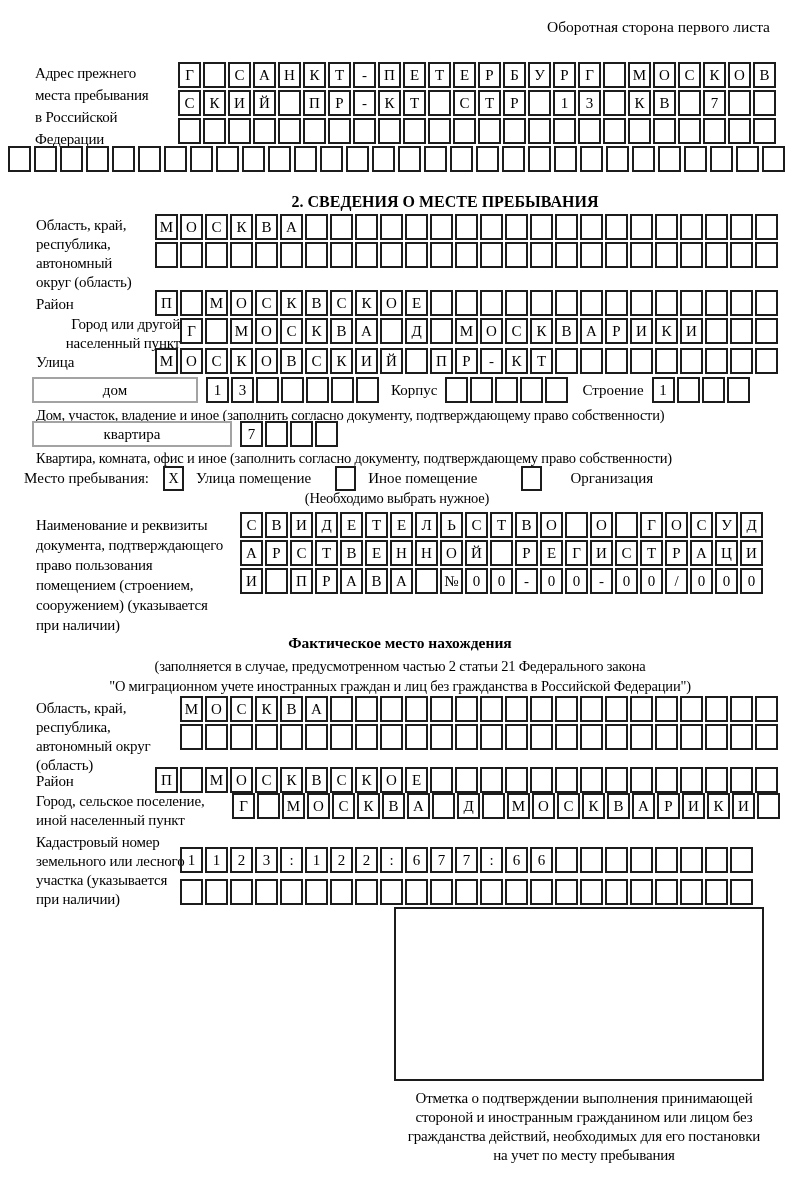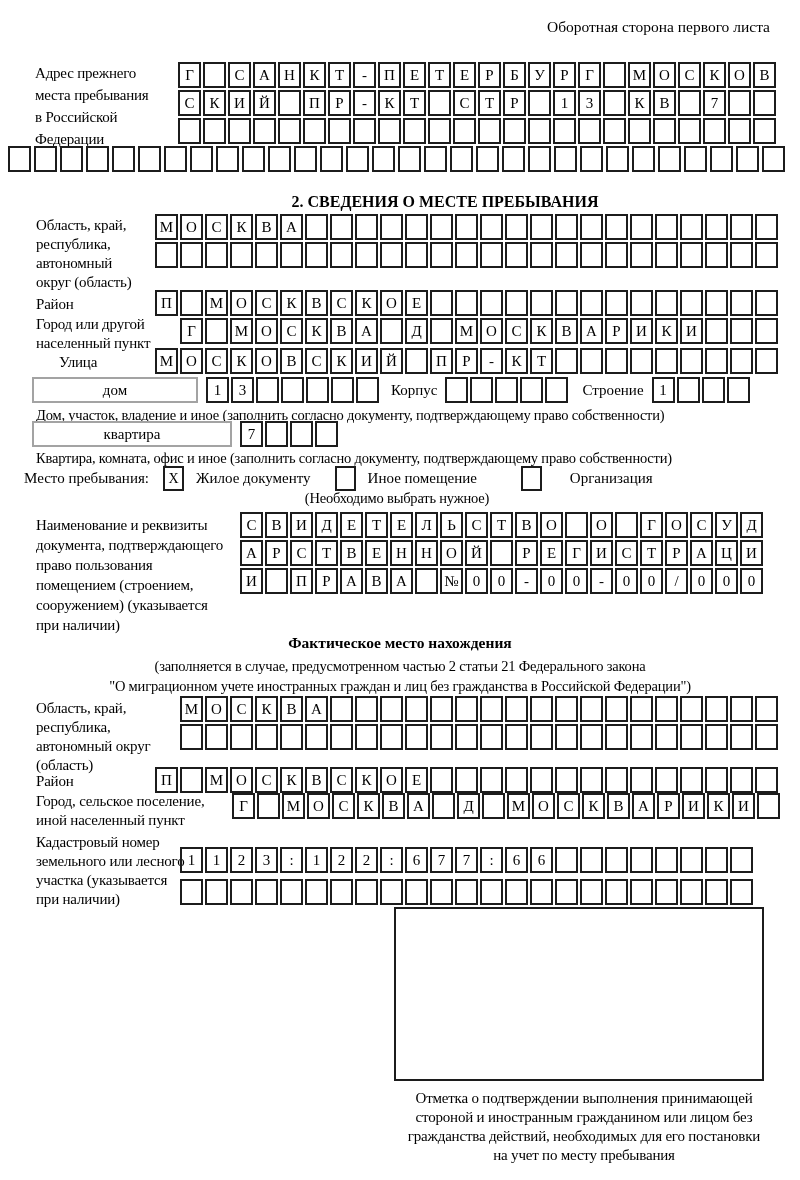--- a/index.html
+++ b/index.html
@@ -239,21 +239,21 @@
       <div class="cb"></div>
       <div class="cb"></div>
       <div class="cb"></div>
       <div class="cb"></div>
       <div class="cb"></div>
       <div class="cb"></div>
       <div class="cb"></div>
       <div class="cb"></div>
     </div>
 
-  <div class="abs lbl lh19" style="top:315px;left:36px;width:144px;">Город или другой
+  <div class="abs lbl lh19" style="top:315px;left:36px;width:144px;text-align:right;">Город или другой
 населенный пункт</div>
   <div class="abs boxrow" style="top:318px;left:180px;">
       <div class="cb">Г</div>
       <div class="cb"></div>
       <div class="cb">М</div>
       <div class="cb">О</div>
       <div class="cb">С</div>
       <div class="cb">К</div>
       <div class="cb">В</div>
       <div class="cb">А</div>
@@ -268,21 +268,21 @@
       <div class="cb">А</div>
       <div class="cb">Р</div>
       <div class="cb">И</div>
       <div class="cb">К</div>
       <div class="cb">И</div>
       <div class="cb"></div>
       <div class="cb"></div>
       <div class="cb"></div>
     </div>
 
-  <div class="abs lbl" style="top:351px;left:36px;margin-left:23px;">Улица</div>
+  <div class="abs lbl" style="top:351px;left:36px;">Улица</div>
   <div class="abs boxrow" style="top:348px;left:155px;">
       <div class="cb">М</div>
       <div class="cb">О</div>
       <div class="cb">С</div>
       <div class="cb">К</div>
       <div class="cb">О</div>
       <div class="cb">В</div>
       <div class="cb">С</div>
       <div class="cb">К</div>
       <div class="cb">И</div>
@@ -340,21 +340,21 @@
         <div class="cb"></div>
         <div class="cb"></div>
         <div class="cb"></div>
       </div>
   </div>
   <div class="abs note" style="top:450px;left:36px;">Квартира, комната, офис и иное (заполнить согласно документу, подтверждающему право собственности)</div>
 
   <div class="abs inline-row" style="top:466px;left:24px;text-align:right;">
     <span class="inl-lbl">Место пребывания:</span>
     <span class="ck" style="margin-left:14px;">X</span>
-    <span class="inl-lbl" style="margin-left:12px;">Жилое документу</span>
+    <span class="inl-lbl" style="margin-left:12px;">Улица помещение</span>
     <span class="ck" style="margin-left:24px;"></span>
     <span class="inl-lbl" style="margin-left:12px;">Иное помещение</span>
     <span class="ck" style="margin-left:44px;"></span>
     <span class="inl-lbl" style="margin-left:28px;">Организация</span>
   </div>
   <div class="abs note" style="top:490px;left:0;width:730px;text-align:center;padding-left:32px;">(Необходимо выбрать нужное)</div>
 
   <div class="abs lbl lh20" style="top:515px;left:36px;width:212px;">Наименование и реквизиты
 документа, подтверждающего
 право пользования

